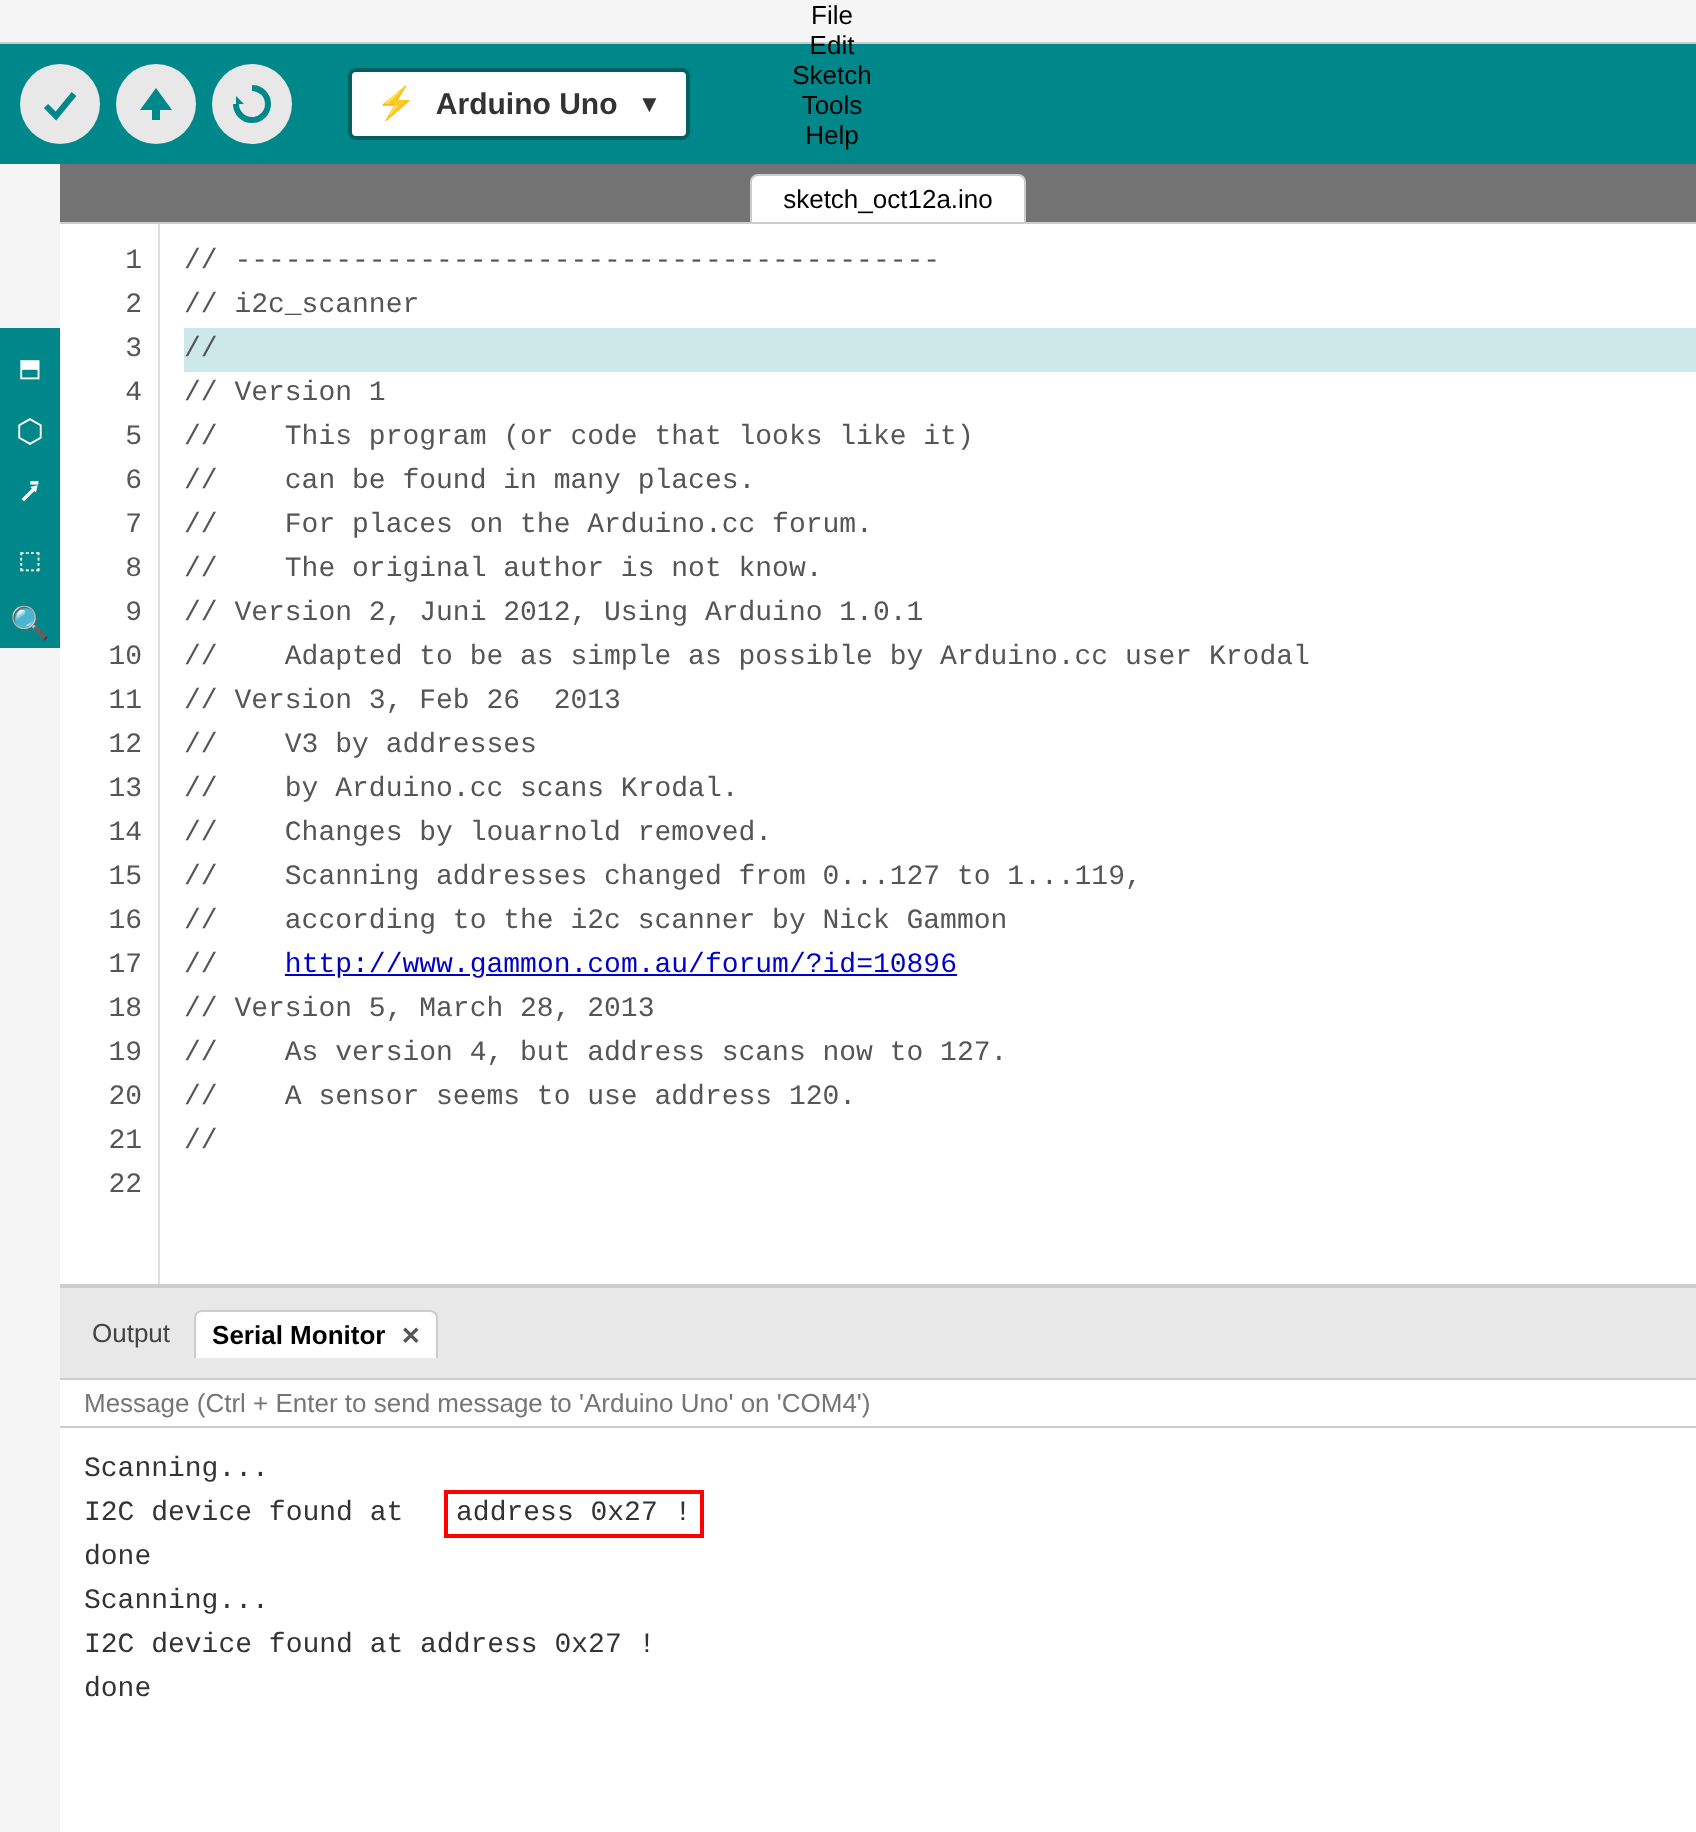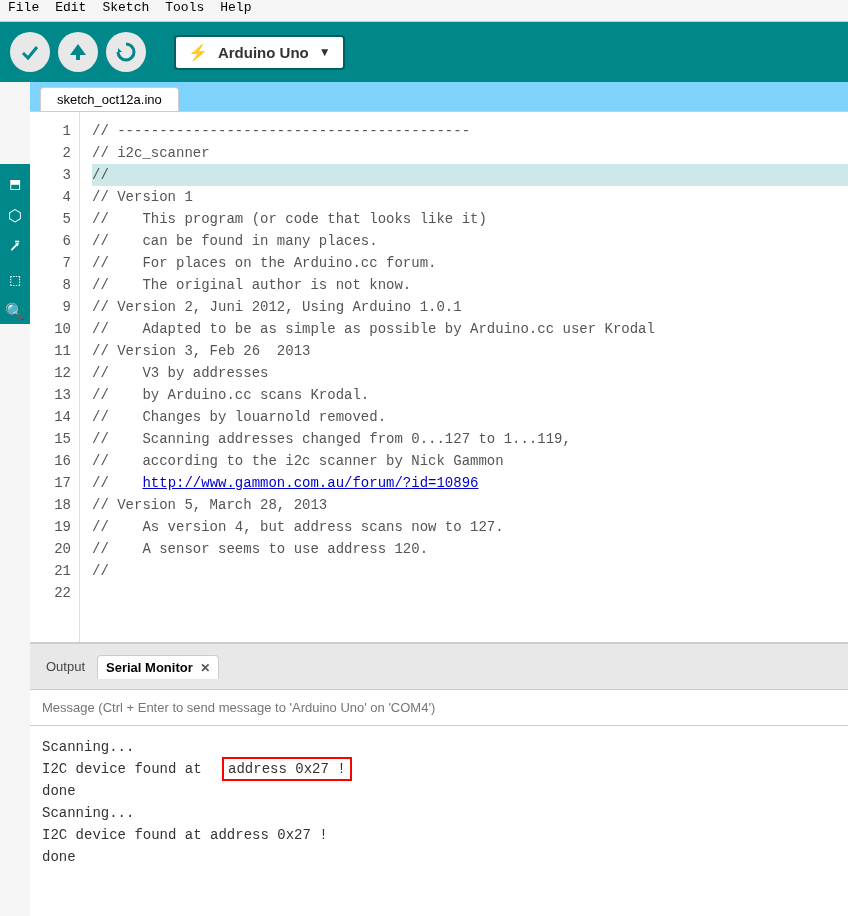--- a/index.html
+++ b/index.html
@@ -3,25 +3,26 @@
   <meta charset="utf-8">
   <style>
     * { margin: 0; padding: 0; box-sizing: border-box; }
     body { font-family: 'Courier New', Courier, monospace; background: #f5f5f5; width: 848px; height: 916px; overflow: hidden; }
 
     
     .menu-bar {
       background: #f5f5f5;
       height: 22px;
       display: flex;
-      align-items: flex-start;
+      align-items: center;
       padding: 0 8px;
-      font-family: Liberation Mono, monospace;
+      font-family: Liberation Sans, sans-serif;
       font-size: 13px;
       border-bottom: 1px solid #ccc;
+      flex-direction: column;
     }
     .menu-bar span {
       margin-right: 16px;
       cursor: pointer;
     }
 
     
     .toolbar {
       background: #00878a;
       height: 60px;
@@ -58,26 +59,27 @@
       gap: 10px;
       min-width: 160px;
       cursor: pointer;
     }
     .board-selector .usb-icon { color: #555; font-size: 16px; }
     .board-selector .label { font-weight: bold; color: #333; flex: 1; }
     .board-selector .arrow { color: #333; font-size: 12px; }
 
     
     .tab-bar {
-      background: #7dd3fc;
+      background: #737373;
       height: 30px;
       display: flex;
       align-items: flex-end;
       padding: 0 0 0 10px;
       border-bottom: 1px solid #ccc;
+      justify-content: center;
     }
     .tab {
       background: white;
       border: 1px solid #ccc;
       border-bottom: none;
       padding: 4px 16px;
       font-family: Arial, sans-serif;
       font-size: 13px;
       cursor: pointer;
       border-radius: 4px 4px 0 0;
@@ -159,21 +161,21 @@
     .bottom-tab.inactive { color: #444; }
     .close-x {
       font-size: 12px;
       cursor: pointer;
       margin-left: 4px;
       color: #555;
     }
 
     .serial-input {
       width: 100%;
-      height: 36px;
+      height: 24px;
       border: none;
       border-bottom: 1px solid #ccc;
       padding: 0 12px;
       font-size: 13px;
       font-family: Arial, sans-serif;
       color: #aaa;
       outline: none;
       background: white;
     }
 

